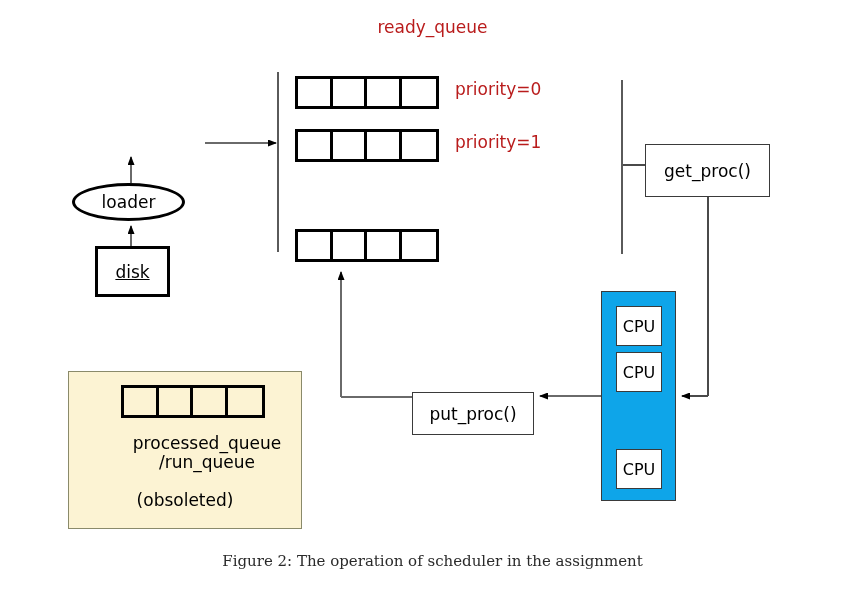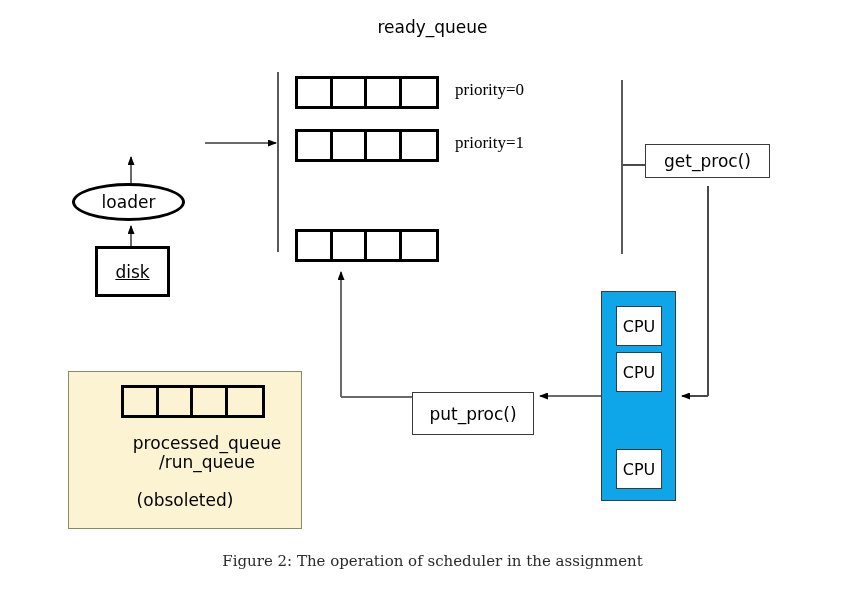--- a/index.html
+++ b/index.html
@@ -14,31 +14,31 @@
     position: relative;
     width: 865px;
     height: 597px;
     background: #ffffff;
     overflow: hidden;
   }
 
   
   .txt {
     position: absolute;
-    color: #000000;
+    color: #b91c1c;
     font-family: "DejaVu Sans", sans-serif;
     white-space: nowrap;
     line-height: 1.15;
   }
   #title-ready-queue {
     left: 0; top: 18px; width: 865px;
     text-align: center;
     font-size: 17px;
   }
-  .prio-label { font-size: 17px; font-family: Liberation Serif, serif; }
+  .prio-label { font-size: 17px; }
   #prio0-label { left: 455px; top: 80px; }
   #prio1-label { left: 455px; top: 133px; }
   #prio139-label { left: 455px; top: 233px; }
 
   #add-queue-label { left: 67px; top: 132px; font-size: 17px; }
 
   
   .queue {
     position: absolute;
     display: flex;
@@ -74,21 +74,21 @@
     background: #ffffff;
     display: flex;
     align-items: center;
     justify-content: center;
     font-size: 17px;
     color: #000;
   }
   .box-thin { border: 1.5px solid #3a3a3a; }
   .box-thick { border: 3px solid #000; text-decoration: underline; }
 
-  #box-get-proc { left: 645px; top: 144px; width: 125px; height: 34px; }
+  #box-get-proc { left: 645px; top: 144px; width: 125px; height: 53px; }
   #box-put-proc { left: 412px; top: 375px; width: 122px; height: 43px; margin-top: 17px; }
   #box-disk     { left: 95px;  top: 246px; width: 75px;  height: 51px; }
 
   
   #ellipse-loader {
     position: absolute;
     left: 72px; top: 183px;
     width: 113px; height: 38px;
     border: 3px solid #000;
     border-radius: 50%;

